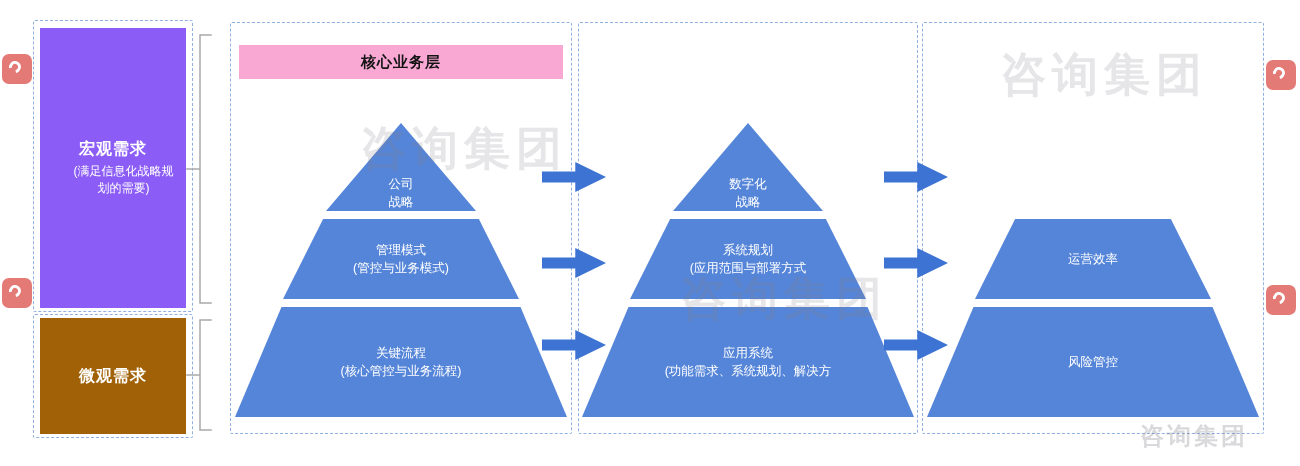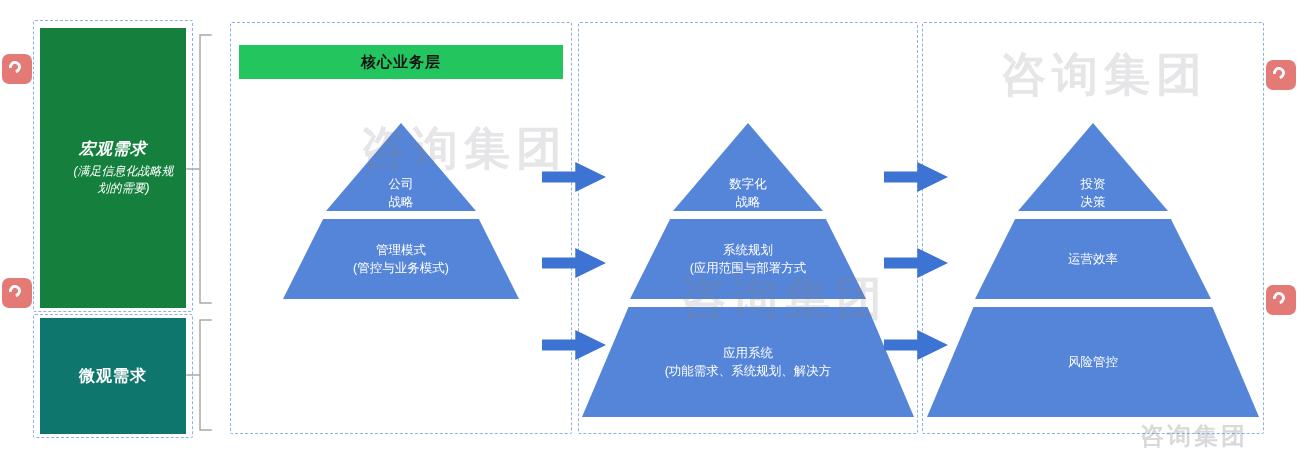--- a/index.html
+++ b/index.html
@@ -13,34 +13,34 @@
   .micro-frame { left:33px; top:314px; width:160px; height:124px; }
   .column      { position:absolute; top:22px; height:412px; width:342px; border:1.5px dashed #8fb0e0; border-radius:2px; box-sizing:border-box; }
   .col1 { left:230px; } .col2 { left:578px; width:340px; } .col3 { left:922px; }
 
   
   .left-box {
     position:absolute; left:40px; width:146px; color:#ffffff; text-align:center;
     display:flex; flex-direction:column; justify-content:center; gap:3px;
     padding:0 10px; box-sizing:border-box;
   }
-  .left-box.macro { top:28px;  height:280px; background:#15803d;font-style:italic; }
-  .left-box.micro { top:318px; height:116px; background:#0f766e; }
+  .left-box.macro { top:28px;  height:280px; background:#8b5cf6; }
+  .left-box.micro { top:318px; height:116px; background:#a16207; }
   .left-title { font-weight:bold; font-size:16px; letter-spacing:1px; }
   .left-sub   { font-size:12px; line-height:1.4;margin-left:21px; }
 
   
   .bracket { position:absolute; }
   .bracket-macro { left:186px; top:30px; }
   .bracket-micro { left:186px; top:316px; }
 
   
   .col-header {
     position:absolute; left:8px; right:8px; top:22px; height:34px;
-    background:#22c55e; color:#141414; font-weight:bold; font-size:15px;
+    background:#f9a8d4; color:#141414; font-weight:bold; font-size:15px;
     display:flex; align-items:center; justify-content:center; letter-spacing:1px;
   }
 
   
   .tier {
     position:absolute; left:50%; transform:translateX(-50%);
     background:#5585d8; color:#ffffff; text-align:center;
     display:flex; flex-direction:column; align-items:center; justify-content:center;
     font-size:12.5px; line-height:1.45;
   }
@@ -110,42 +110,42 @@
   <div class="column col1">
     <div class="col-header">核心业务层</div>
     <div class="tier t1">
       <span>公司</span>
       <span>战略</span>
     </div>
     <div class="tier t2">
       <span>管理模式</span>
       <span>(管控与业务模式)</span>
     </div>
+    <div class="tier t3">
+      <span>关键流程</span>
+      <span>(核心管控与业务流程)</span>
+    </div>
   </div>
 
   <div class="column col2">
     <div class="tier t1">
       <span>数字化</span>
       <span>战略</span>
     </div>
     <div class="tier t2">
       <span>系统规划</span>
       <span>(应用范围与部署方式</span>
     </div>
     <div class="tier t3">
       <span>应用系统</span>
       <span>(功能需求、系统规划、解决方</span>
     </div>
   </div>
 
   <div class="column col3">
-    <div class="tier t1">
-      <span>投资</span>
-      <span>决策</span>
-    </div>
     <div class="tier t3">
       <span>风险管控</span>
       <span></span>
     </div>
     <div class="tier t2">
       <span>运营效率</span>
       <span></span>
     </div>
   </div>
 

